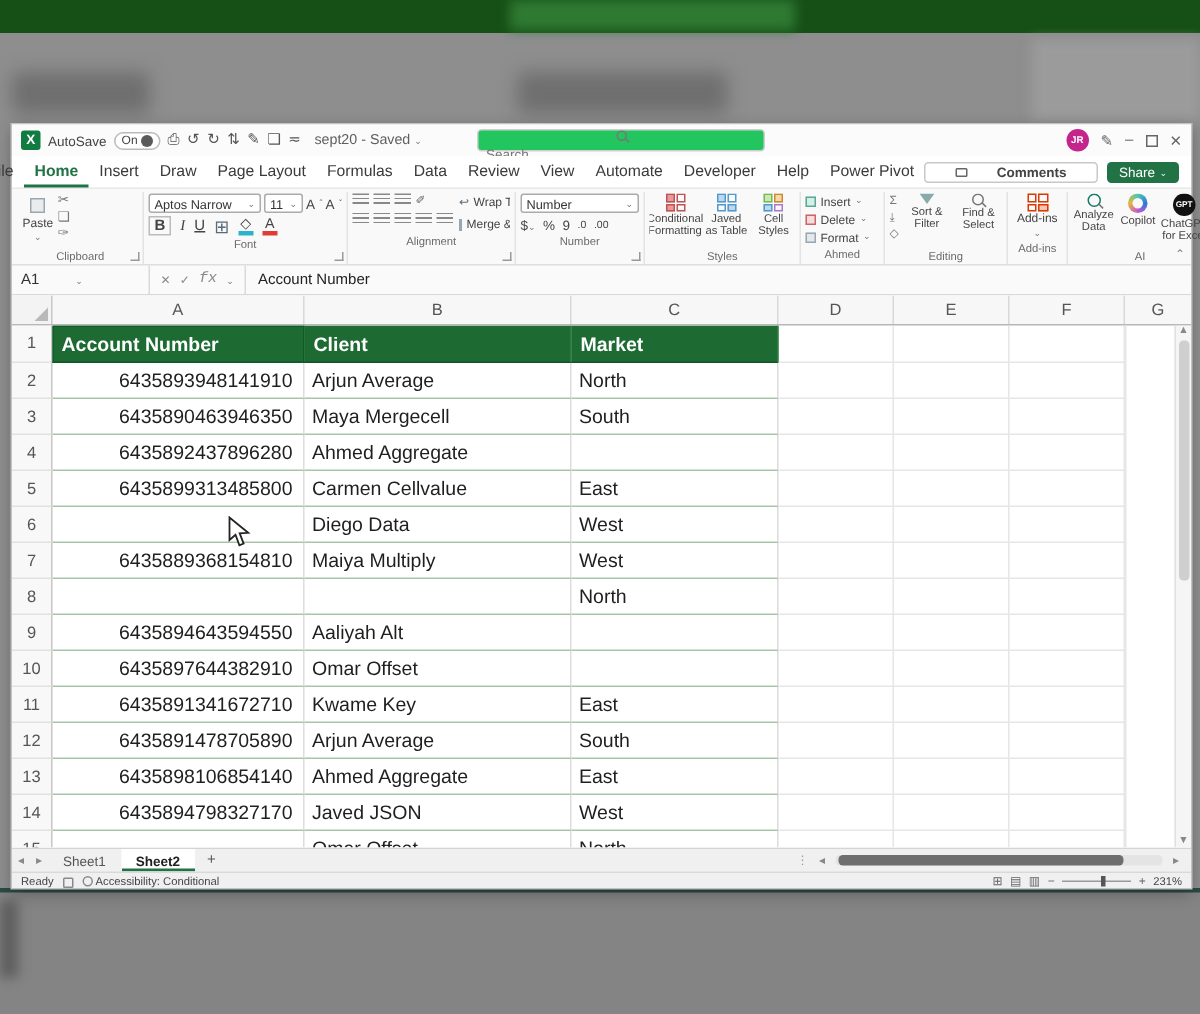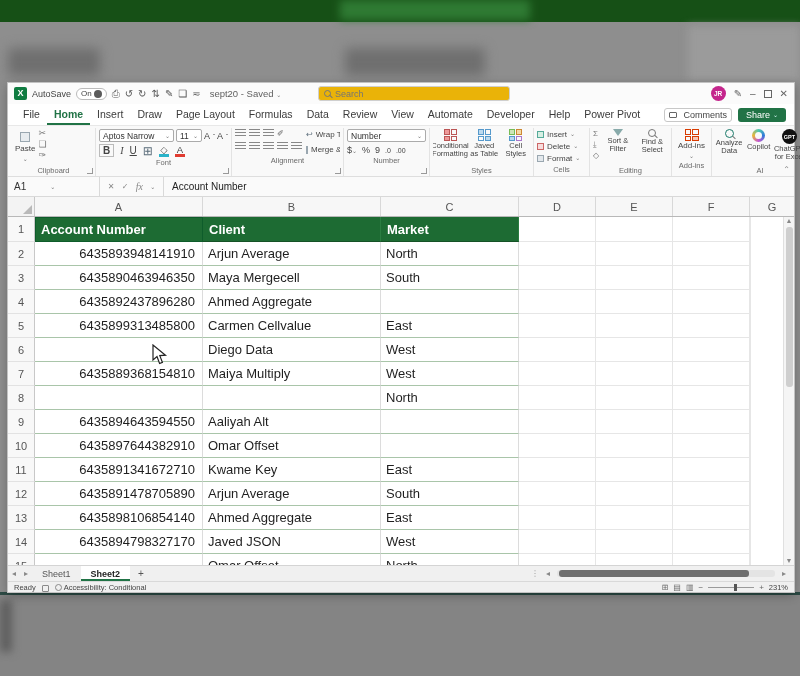--- a/index.html
+++ b/index.html
@@ -29,40 +29,40 @@
     padding:0 6px; gap:5px; flex:none; position:relative; }
   #xl-logo { width:13px; height:13px; background:#107C41; border-radius:2px; color:#fff;
     font-size:9px; font-weight:bold; text-align:center; line-height:13px; }
   .qat { color:#555; font-size:10px; line-height:21px; }
   #autosave-label { font-size:9px; color:#444; }
   #autosave-toggle { display:inline-flex; align-items:center; gap:2px; border:1px solid #bbb;
     border-radius:8px; padding:0 4px; height:12px; font-size:8px; color:#444; background:#fff; }
   #autosave-knob { width:8px; height:8px; border-radius:50%; background:#5a5a5a; display:inline-block; }
   #doc-title { font-size:9.5px; color:#5f5f5f; margin-left:4px; white-space:nowrap; }
   #search-box { position:absolute; left:310px; top:3px; width:192px; height:15px; border:1px solid #cfcfcf;
-    border-radius:3px; background:#eab308; display:flex; align-items:center; padding:0 5px; gap:4px; }
+    border-radius:3px; background:#22c55e; display:flex; align-items:center; padding:0 5px; gap:4px;flex-direction:column; }
   .mag { width:7px; height:7px; border:1px solid #777; border-radius:50%; position:relative; flex:none; }
   .mag::after { content:""; position:absolute; width:4px; height:1px; background:#777;
     transform:rotate(45deg); right:-3px; bottom:-1px; }
   #search-box input { border:none; outline:none; background:transparent; font-size:9px; color:#555;
     width:100%; font-family:"Liberation Sans",sans-serif; }
   #tb-right { margin-left:auto; display:flex; align-items:center; gap:8px; }
   #avatar { width:15px; height:15px; border-radius:50%; background:#C4258C; color:#fff; font-size:6.5px;
     font-weight:bold; text-align:center; line-height:15px; }
   .winbtn { color:#666; font-size:10px; }
   #btn-maximize { width:8px; height:8px; border:1px solid #666; display:inline-block; }
 
   
   #tabrow { height:22px; background:#ffffff; display:flex; align-items:center; padding:0 8px;
     gap:0; flex:none; border-bottom:1px solid #e8e8e8; position:relative;justify-content:flex-end; }
   .rtab { font-size:10.5px; color:#3b3b3b; padding:0 7px; line-height:21px; white-space:nowrap; }
   .rtab.active { font-weight:bold; box-shadow:inset 0 -2px 0 #217346; color:#217346; }
   #tabrow-right { margin-left:auto; display:flex; gap:6px; align-items:center; }
   #comments-btn { border:1px solid #c8c8c8; border-radius:3px; background:#fff; font-size:9px;
-    color:#444; padding:1px 4px; display:flex; gap:6px; align-items:center; }
+    color:#444; padding:1px 20px; display:flex; gap:19px; align-items:center;font-weight:bold; }
   .comment-ic { width:8px; height:6px; border:1px solid #666; border-radius:1px; display:inline-block; }
   #share-btn { background:#217346; color:#fff; border-radius:3px; font-size:9px; padding:2px 8px;
     display:flex; gap:3px; align-items:center; }
 
   
   #ribbon { height:51px; background:#f9f9f9; border-bottom:1px solid #dedede; display:flex;
     flex:none; padding:2px 2px 0 4px; position:relative; }
   .rgroup { display:flex; flex-direction:column; border-right:1px solid #e3e3e3;
     padding:1px 3px 0 3px; position:relative; overflow:hidden; flex:none; }
   .rg-content { flex:1; display:flex; gap:3px; align-items:flex-start; overflow:hidden; }
@@ -388,21 +388,21 @@
           <span class="sq" style="width:7px;height:7px;border-color:#c66;background:#f6dcdc"></span>
           <span>Delete</span>
           <span class="caret">⌄</span>
         </span>
         <span class="cells-row">
           <span class="sq" style="width:7px;height:7px;background:#e3e8ec"></span>
           <span>Format</span>
           <span class="caret">⌄</span>
         </span>
       </div>
-      <div class="rg-label">Cells</div>
+      <div class="rg-label">Ahmed</div>
     </div>
 
     <div class="rgroup" style="width:82px">
       <div class="rg-content">
         <div class="smallstack" style="font-size:8px">
           <span>Σ</span>
           <span>⤓</span>
           <span>◇</span>
         </div>
         <div class="stack-btn" style="width:32px">
@@ -452,21 +452,21 @@
   </div>
 
   <div id="formulabar">
     <div id="name-box">
       <span>A1</span>
       <span class="caret">⌄</span>
     </div>
     <div id="fx-btns">
       <span style="font-size:8px">✕</span>
       <span style="font-size:8px">✓</span>
-      <span style="font-style:italic; font-family:Liberation Serif, serif">fx</span>
+      <span style="font-style:italic; font-family:Liberation Mono, monospace">fx</span>
       <span class="caret">⌄</span>
     </div>
     <div id="formula-value">Account Number</div>
   </div>
 
   <div id="grid">
     <div id="colhdr-row">
       <div id="corner"></div>
       <div class="colhdr c-a">A</div>
       <div class="colhdr c-b">B</div>

